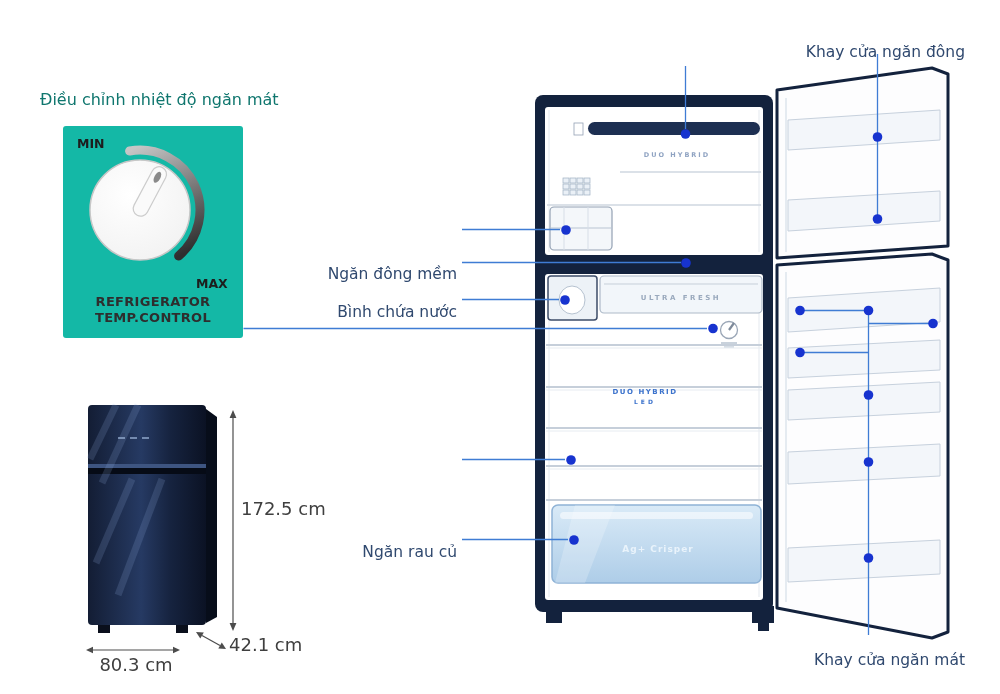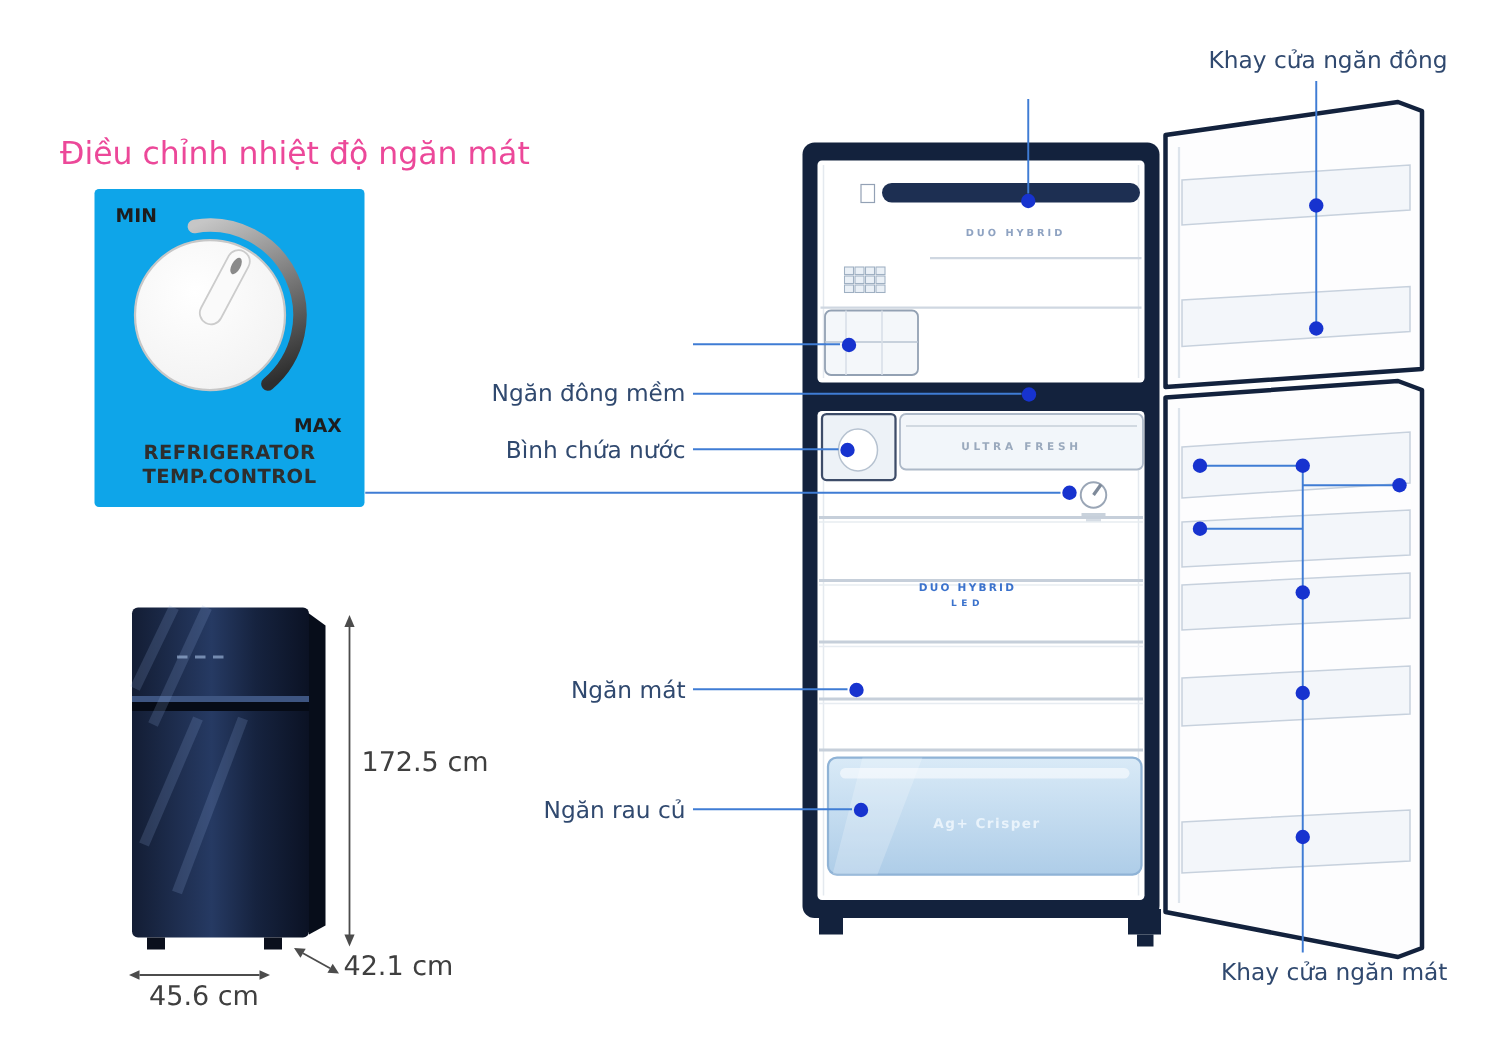--- a/index.html
+++ b/index.html
@@ -1,24 +1,24 @@
 <!DOCTYPE html>
 <html><head>
 <meta charset="utf-8">
 <style>
   * { margin:0; padding:0; box-sizing:border-box; }
   html,body { width:1000px; height:694px; background:#ffffff; overflow:hidden; }
   body { font-family:"DejaVu Sans","Liberation Sans",sans-serif; position:relative; }
   .canvas { position:absolute; left:0; top:0; width:1000px; height:694px; background:#fff; }
   .abs { position:absolute; }
-  .callout { position:absolute; color:#30496f; font-size:15.5px; white-space:nowrap; }
+  .callout { position:absolute; color:#30496f; font-size:15.5px; white-space:nowrap;margin-top:12px; }
   .callout.r { text-align:right; }
   .dim { position:absolute; color:#3f3f3f; font-size:18px; white-space:nowrap; }
-  .title { position:absolute; color:#ec4899; font-size:21px; white-space:nowrap;text-align:right; }
-  .panel { position:absolute; left:63px; top:126px; width:180px; height:212px; background:#0ea5e9; border-radius:3px; }
+  .title { position:absolute; color:#0f766e; font-size:16px; white-space:nowrap;text-align:right; }
+  .panel { position:absolute; left:63px; top:126px; width:180px; height:212px; background:#14b8a6; border-radius:3px; }
   .overlay { position:absolute; left:0; top:0; pointer-events:none; }
   svg text { font-family:"DejaVu Sans","Liberation Sans",sans-serif; }
   .dial-minmax { font-size:12.5px; font-weight:bold; fill:#1d1d1d; }
   .dial-caption { font-size:13px; font-weight:bold; fill:#2e2e2e; text-anchor:middle; letter-spacing:0.3px; }
   .svg-duohybrid { font-size:6.5px; font-weight:bold; fill:#8fa3c2; letter-spacing:2px; text-anchor:middle; }
   .svg-ultrafresh { font-size:7px; font-weight:bold; fill:#9aa9bd; letter-spacing:2.5px; text-anchor:middle; }
   .svg-led1 { font-size:7px; font-weight:bold; fill:#3b72cc; letter-spacing:1.5px; text-anchor:middle; }
   .svg-led2 { font-size:6px; font-weight:bold; fill:#3b72cc; letter-spacing:3px; text-anchor:middle; }
   .svg-crisper { font-size:9px; font-weight:bold; fill:#e9f3fb; letter-spacing:1px; text-anchor:middle; }
 </style>
@@ -78,21 +78,21 @@
       <rect x="38" y="44" width="7" height="2"></rect>
         <rect x="50" y="44" width="7" height="2"></rect>
         <rect x="62" y="44" width="7" height="2"></rect>
     </g>
     <rect x="18" y="232" width="12" height="8" fill="#0a0f1c"></rect>
     <rect x="96" y="232" width="12" height="8" fill="#0a0f1c"></rect>
   </svg>
 
   <div class="dim" style="left:241px;top:498px">172.5 cm</div>
   <div class="dim" style="left:229px;top:634px">42.1 cm</div>
-  <div class="dim" style="left:92px;top:654px;width:88px;text-align:center">45.6 cm</div>
+  <div class="dim" style="left:92px;top:654px;width:88px;text-align:center">80.3 cm</div>
 
   <svg class="abs" style="left:530px;top:60px" width="430" height="585" viewBox="0 0 430 585">
     <defs>
       <linearGradient id="crispGrad" x1="0" y1="0" x2="0" y2="1">
         <stop offset="0" stop-color="#d9eaf7"></stop>
           <stop offset="1" stop-color="#aecde8"></stop>
       </linearGradient>
     </defs>
 
     <polygon points="247,30 402,8 418,14 418,186 247,198" fill="#fdfdfe" stroke="#13223d" stroke-width="3" stroke-linejoin="round"></polygon>
@@ -170,21 +170,20 @@
     <text x="128" y="492" class="svg-crisper">Ag+ Crisper</text>
 
     <rect x="16" y="552" width="16" height="11" fill="#13223d"></rect>
     <rect x="222" y="546" width="22" height="17" fill="#13223d"></rect>
     <rect x="228" y="563" width="11" height="8" fill="#13223d"></rect>
   </svg>
 
   <div class="callout r" style="left:715px;top:31px;width:250px">Khay cửa ngăn đông</div>
   <div class="callout r" style="left:257px;top:291px;width:200px">Bình chứa nước</div>
   <div class="callout r" style="left:257px;top:253px;width:200px">Ngăn đông mềm</div>
-  <div class="callout r" style="left:257px;top:451px;width:200px">Ngăn mát</div>
   <div class="callout r" style="left:257px;top:531px;width:200px">Ngăn rau củ</div>
   <div class="callout r" style="left:715px;top:639px;width:250px">Khay cửa ngăn mát</div>
 
   <svg class="overlay" width="1000" height="694" viewBox="0 0 1000 694">
     <g stroke="#3f7cd4" stroke-width="1.3" fill="none">
       <line x1="243.5" y1="328.5" x2="707" y2="328.5"></line>
       <line x1="462" y1="229.5" x2="560" y2="229.5"></line>
       <line x1="462" y1="262.5" x2="681" y2="262.5"></line>
       <line x1="462" y1="299.5" x2="559" y2="299.5"></line>
       <line x1="462" y1="459.5" x2="565" y2="459.5"></line>

